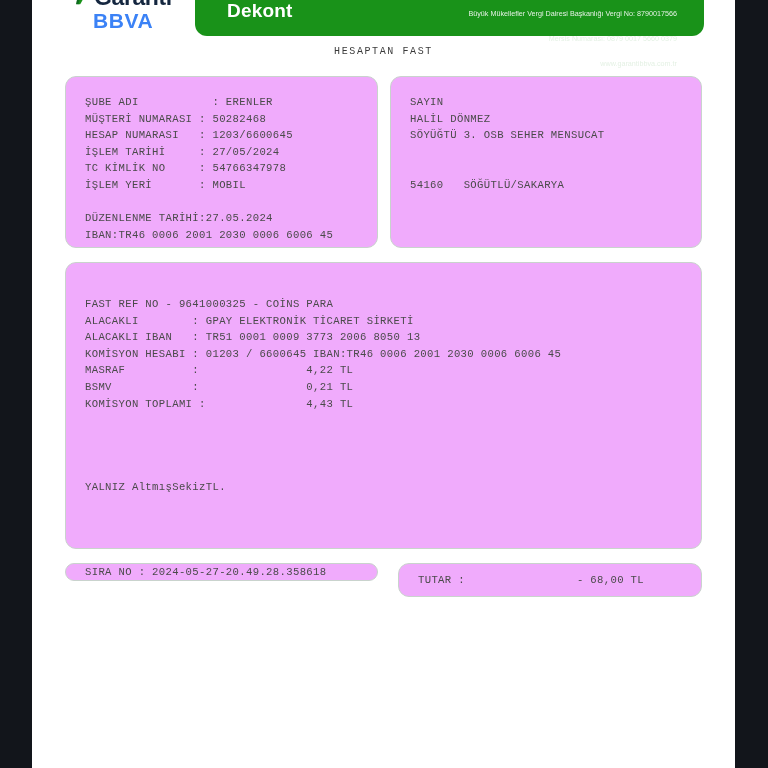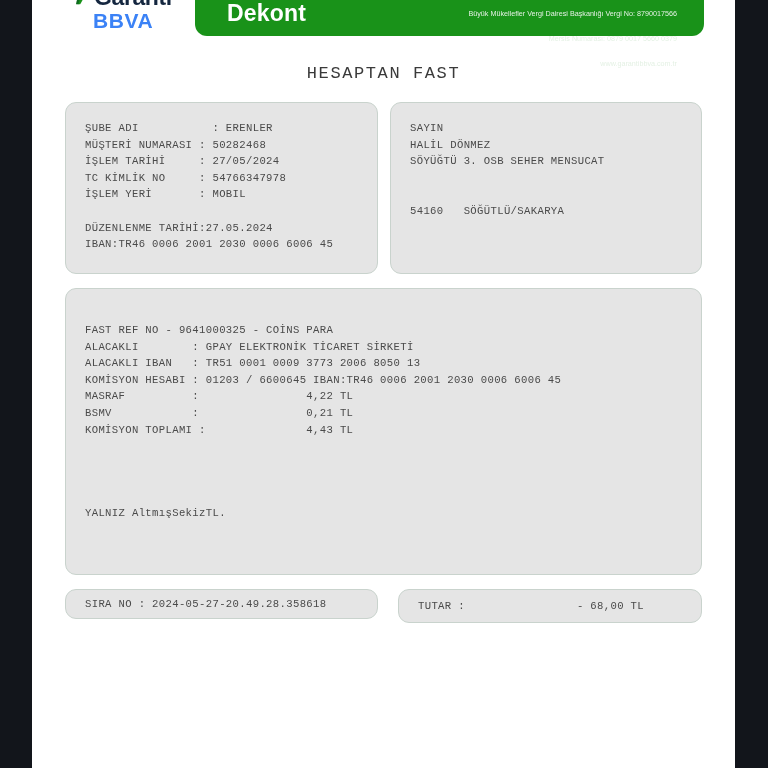--- a/index.html
+++ b/index.html
@@ -87,52 +87,52 @@
     background: #199219;
     border-bottom-left-radius: 12px;
     border-bottom-right-radius: 12px;
   }
   .banner-title {
     position: absolute;
     left: 32px;
     top: 22px;
     color: #ffffff;
     font-family: "Liberation Sans", sans-serif;
-    font-size: 23px;
+    font-size: 19px;
     font-weight: bold;
     letter-spacing: 0.2px;
   }
   .banner-legal {
     position: absolute;
     right: 12px;
     top: 16px;
     text-align: right;
     color: #e4f1e4;
     font-family: "Liberation Sans", sans-serif;
     font-size: 7.2px;
     line-height: 1.42;
     white-space: nowrap;
   }
   .banner-legal div { margin: 15px; }
 
   
   .doc-title {
     text-align: center;
-    font-size: 17px;
+    font-size: 10px;
     color: #3a3a3a;
     letter-spacing: 1.6px;
-    margin-top: 19px;
+    margin-top: 1px;
   }
 
   
   .box {
     border: 1px solid #c9d3cd;
     border-radius: 11px;
     box-sizing: border-box;
-    background: #e5e5e5;
+    background: #f0abfc;
   }
 
   .row-top {
     display: flex;
     gap: 12px;
     margin: 19px 33px 0 33px;
   }
   .box-left  { width: 313px; height: 172px; padding: 17px 0 0 19px; }
   .box-right { flex: 1; height: 172px; padding: 17px 16px 0 19px; }
 
@@ -141,21 +141,21 @@
     height: 287px;
     padding: 33px 0 0 19px;
     font-family: Liberation Mono, monospace;
   }
 
   .row-bottom {
     display: flex;
     gap: 20px;
     margin: 14px 33px 0 33px;
   }
-  .box-sira  { width: 313px; height: 30px; padding: 0 0 0 19px; display: flex; align-items: center; }
+  .box-sira  { width: 313px; height: 18px; padding: 0 0 0 19px; display: flex; align-items: center; }
   .box-tutar { flex: 1; height: 34px; padding: 0 19px 0 19px; display: flex; align-items: center; }
 
   
   .ln {
     font-size: 10.6px;
     line-height: 16.6px;
     color: #4a4a4a;
     white-space: pre;
     letter-spacing: 0.35px;
   }
@@ -193,20 +193,21 @@
       </div>
     </div>
 
     <div class="doc-title">HESAPTAN FAST</div>
 
     <div class="row-top">
 
       <div class="box box-left">
         <div class="ln">ŞUBE ADI           : ERENLER</div>
         <div class="ln">MÜŞTERİ NUMARASI : 50282468</div>
+        <div class="ln">HESAP NUMARASI   : 1203/6600645</div>
         <div class="ln">İŞLEM TARİHİ     : 27/05/2024</div>
         <div class="ln">TC KİMLİK NO     : 54766347978</div>
         <div class="ln">İŞLEM YERİ       : MOBIL</div>
         <div class="ln gap"></div>
         <div class="ln">DÜZENLENME TARİHİ:27.05.2024</div>
         <div class="ln">IBAN:TR46 0006 2001 2030 0006 6006 45</div>
       </div>
 
       <div class="box box-right">
         <div class="ln">SAYIN</div>

